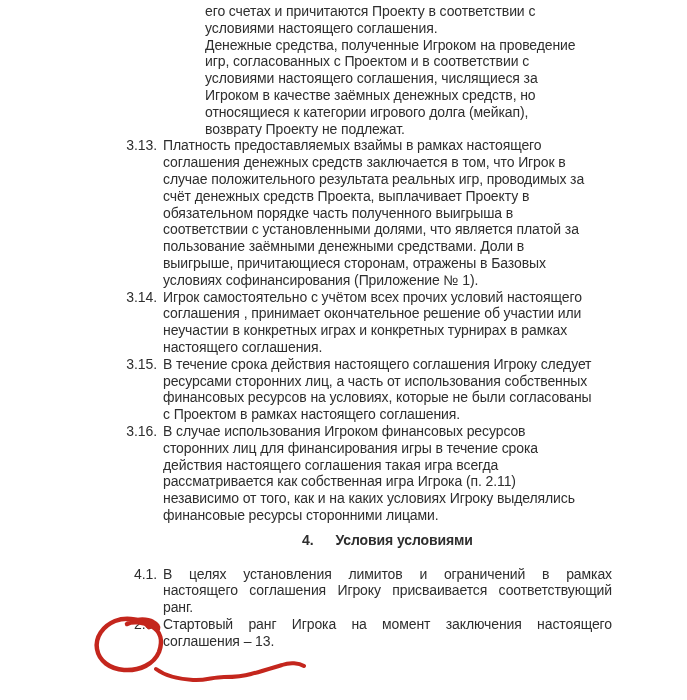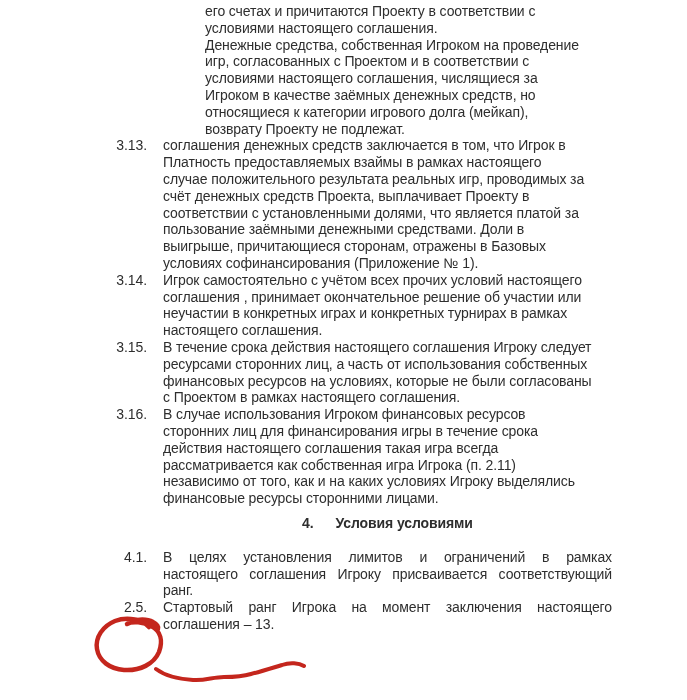--- a/index.html
+++ b/index.html
@@ -23,21 +23,21 @@
     width: 449px;
     text-align: justify;
     text-align-last: justify;
     -moz-text-align-last: justify;
   }
   .item { display: flex; align-items: flex-start; }
   .num {
     flex: none;
     margin-left: 113px;
     width: 50px;
-    padding-right: 16px;
+    padding-right: 6px;
     box-sizing: border-box;
     text-align: right;
   }
   .body { flex: none; width: 449px; }
   .heading {
     margin: 8px 0 17px 163px;
     width: 449px;
     text-align: center;
     font-weight: bold;
   }
@@ -55,37 +55,38 @@
 <body>
 
 <div class="page">
 
   <div class="hang" id="contBlock">
       <div>
         <div class="line">его счетах и причитаются Проекту в соответствии с</div>
         <div class="line">условиями настоящего соглашения.</div>
       </div>
       <div>
-        <div class="line">Денежные средства, собственная Игроком на проведение</div>
+        <div class="line">Денежные средства, полученные Игроком на проведение</div>
         <div class="line">игр, согласованных с Проектом и в соответствии с</div>
         <div class="line">условиями настоящего соглашения, числящиеся за</div>
         <div class="line">Игроком в качестве заёмных денежных средств, но</div>
         <div class="line">относящиеся к категории игрового долга (мейкап),</div>
         <div class="line">возврату Проекту не подлежат.</div>
       </div>
     </div>
 
   <div id="sec3">
       <div class="item">
         <div class="num">3.13.</div>
         <div class="body">
+          <div class="line">Платность предоставляемых взаймы в рамках настоящего</div>
           <div class="line">соглашения денежных средств заключается в том, что Игрок в</div>
-          <div class="line">Платность предоставляемых взаймы в рамках настоящего</div>
           <div class="line">случае положительного результата реальных игр, проводимых за</div>
           <div class="line">счёт денежных средств Проекта, выплачивает Проекту в</div>
+          <div class="line">обязательном порядке часть полученного выигрыша в</div>
           <div class="line">соответствии с установленными долями, что является платой за</div>
           <div class="line">пользование заёмными денежными средствами. Доли в</div>
           <div class="line">выигрыше, причитающиеся сторонам, отражены в Базовых</div>
           <div class="line">условиях софинансирования (Приложение № 1).</div>
         </div>
       </div>
       <div class="item">
         <div class="num">3.14.</div>
         <div class="body">
           <div class="line">Игрок самостоятельно с учётом всех прочих условий настоящего</div>

